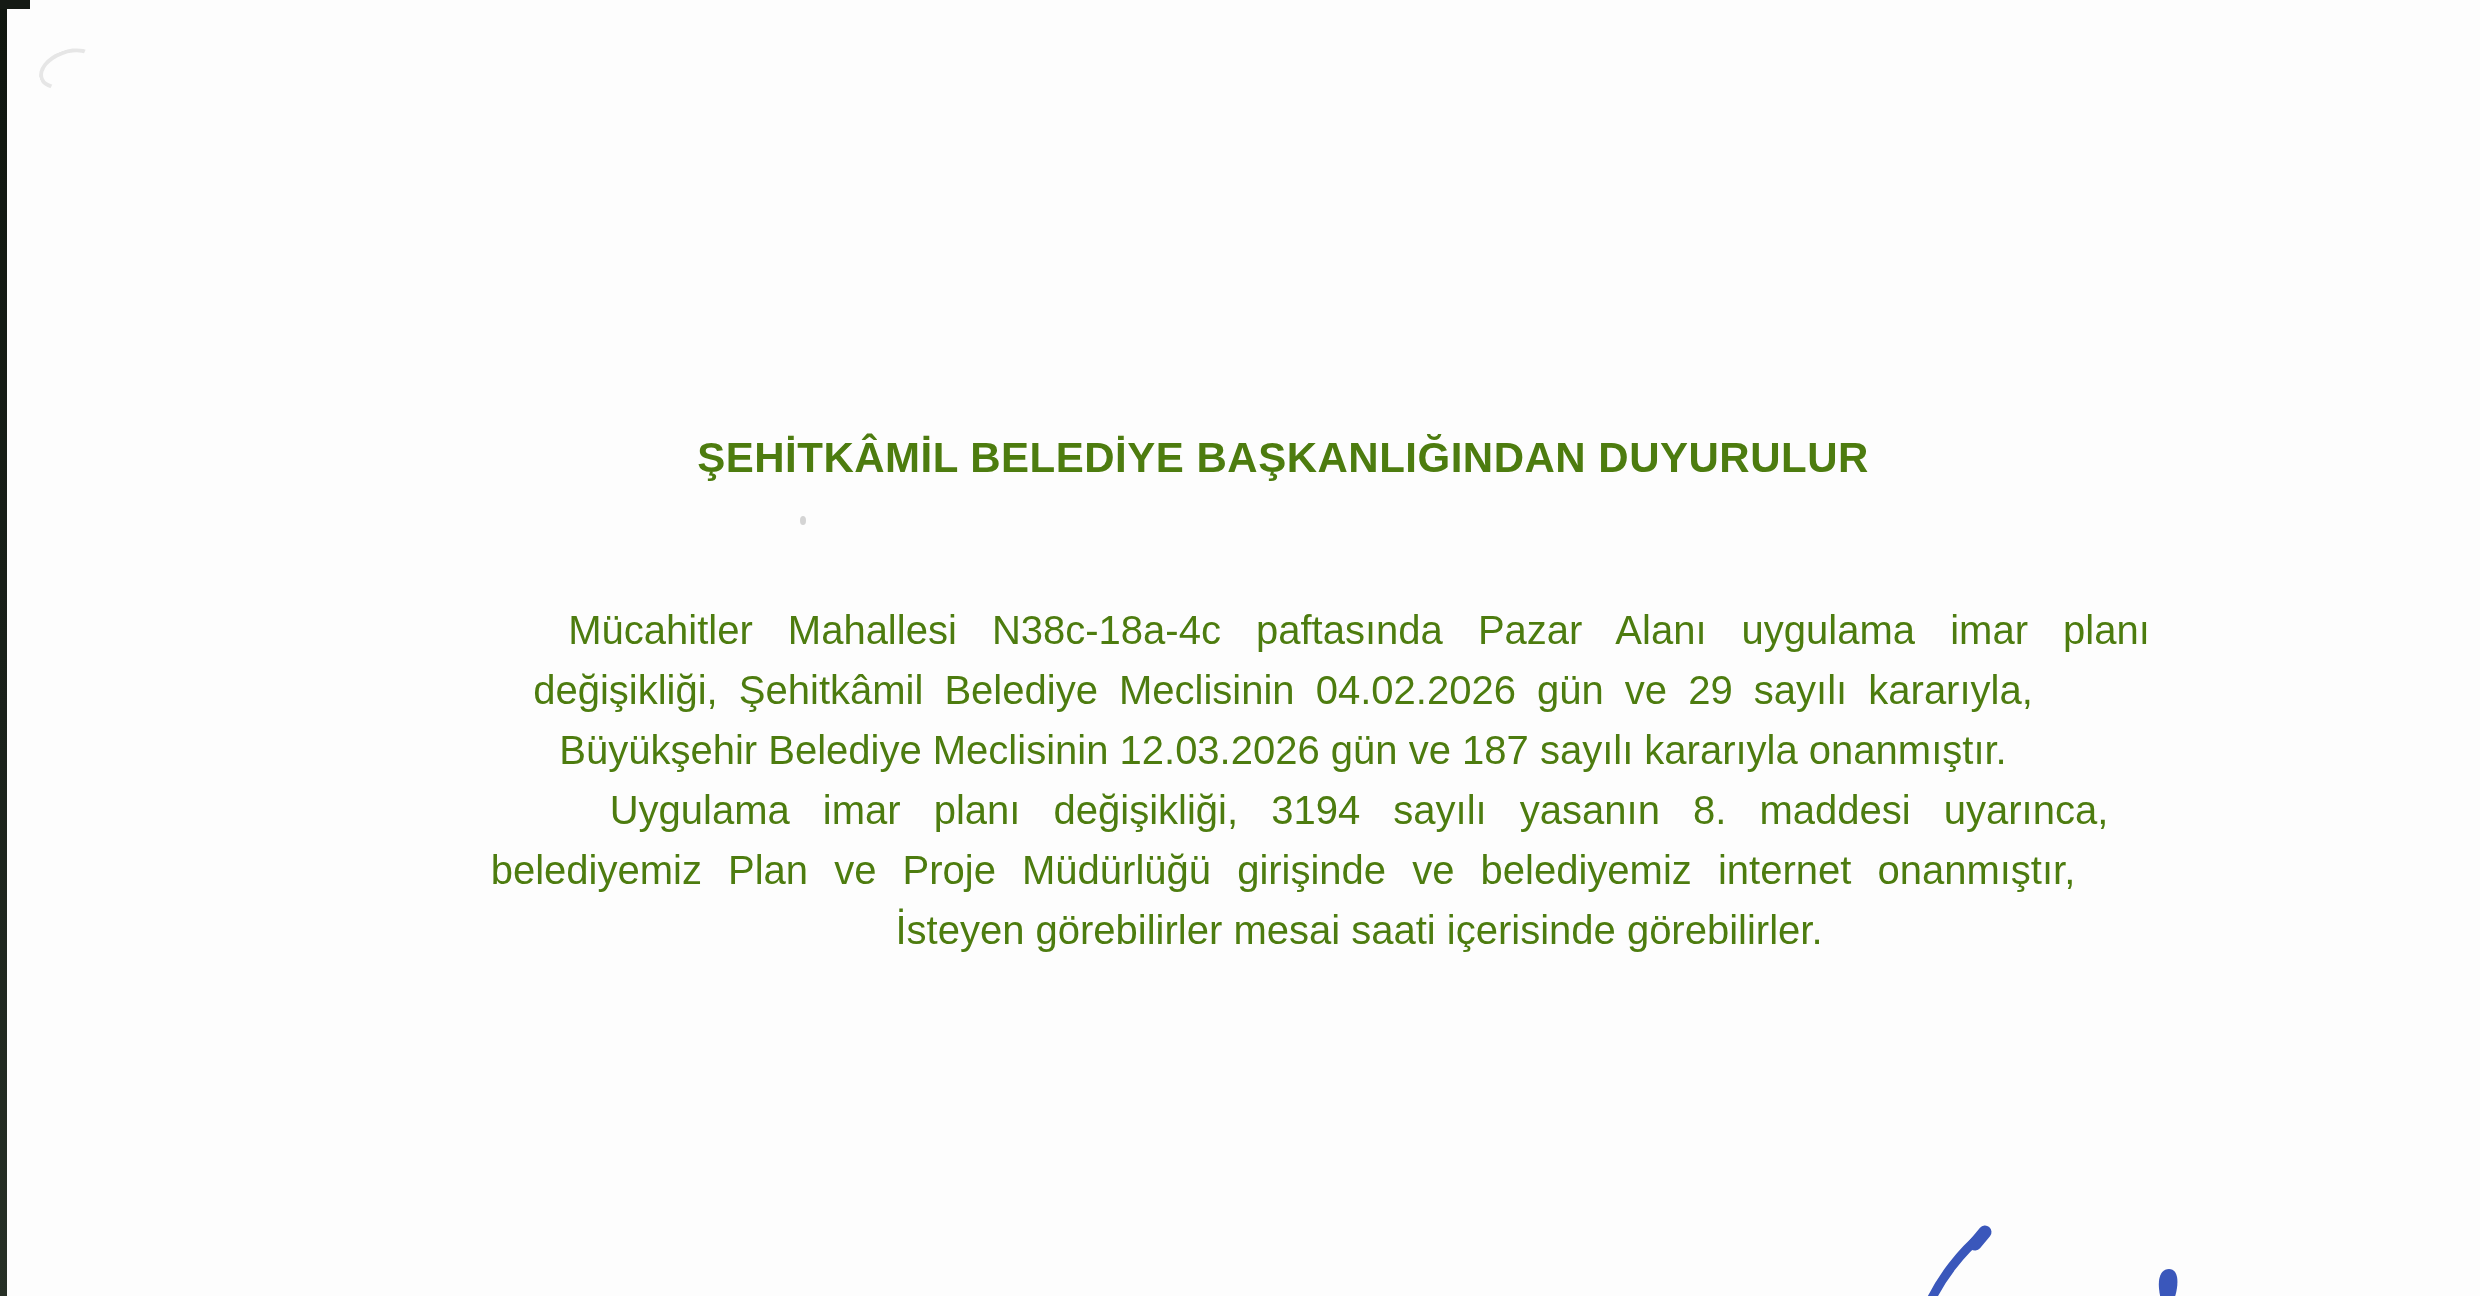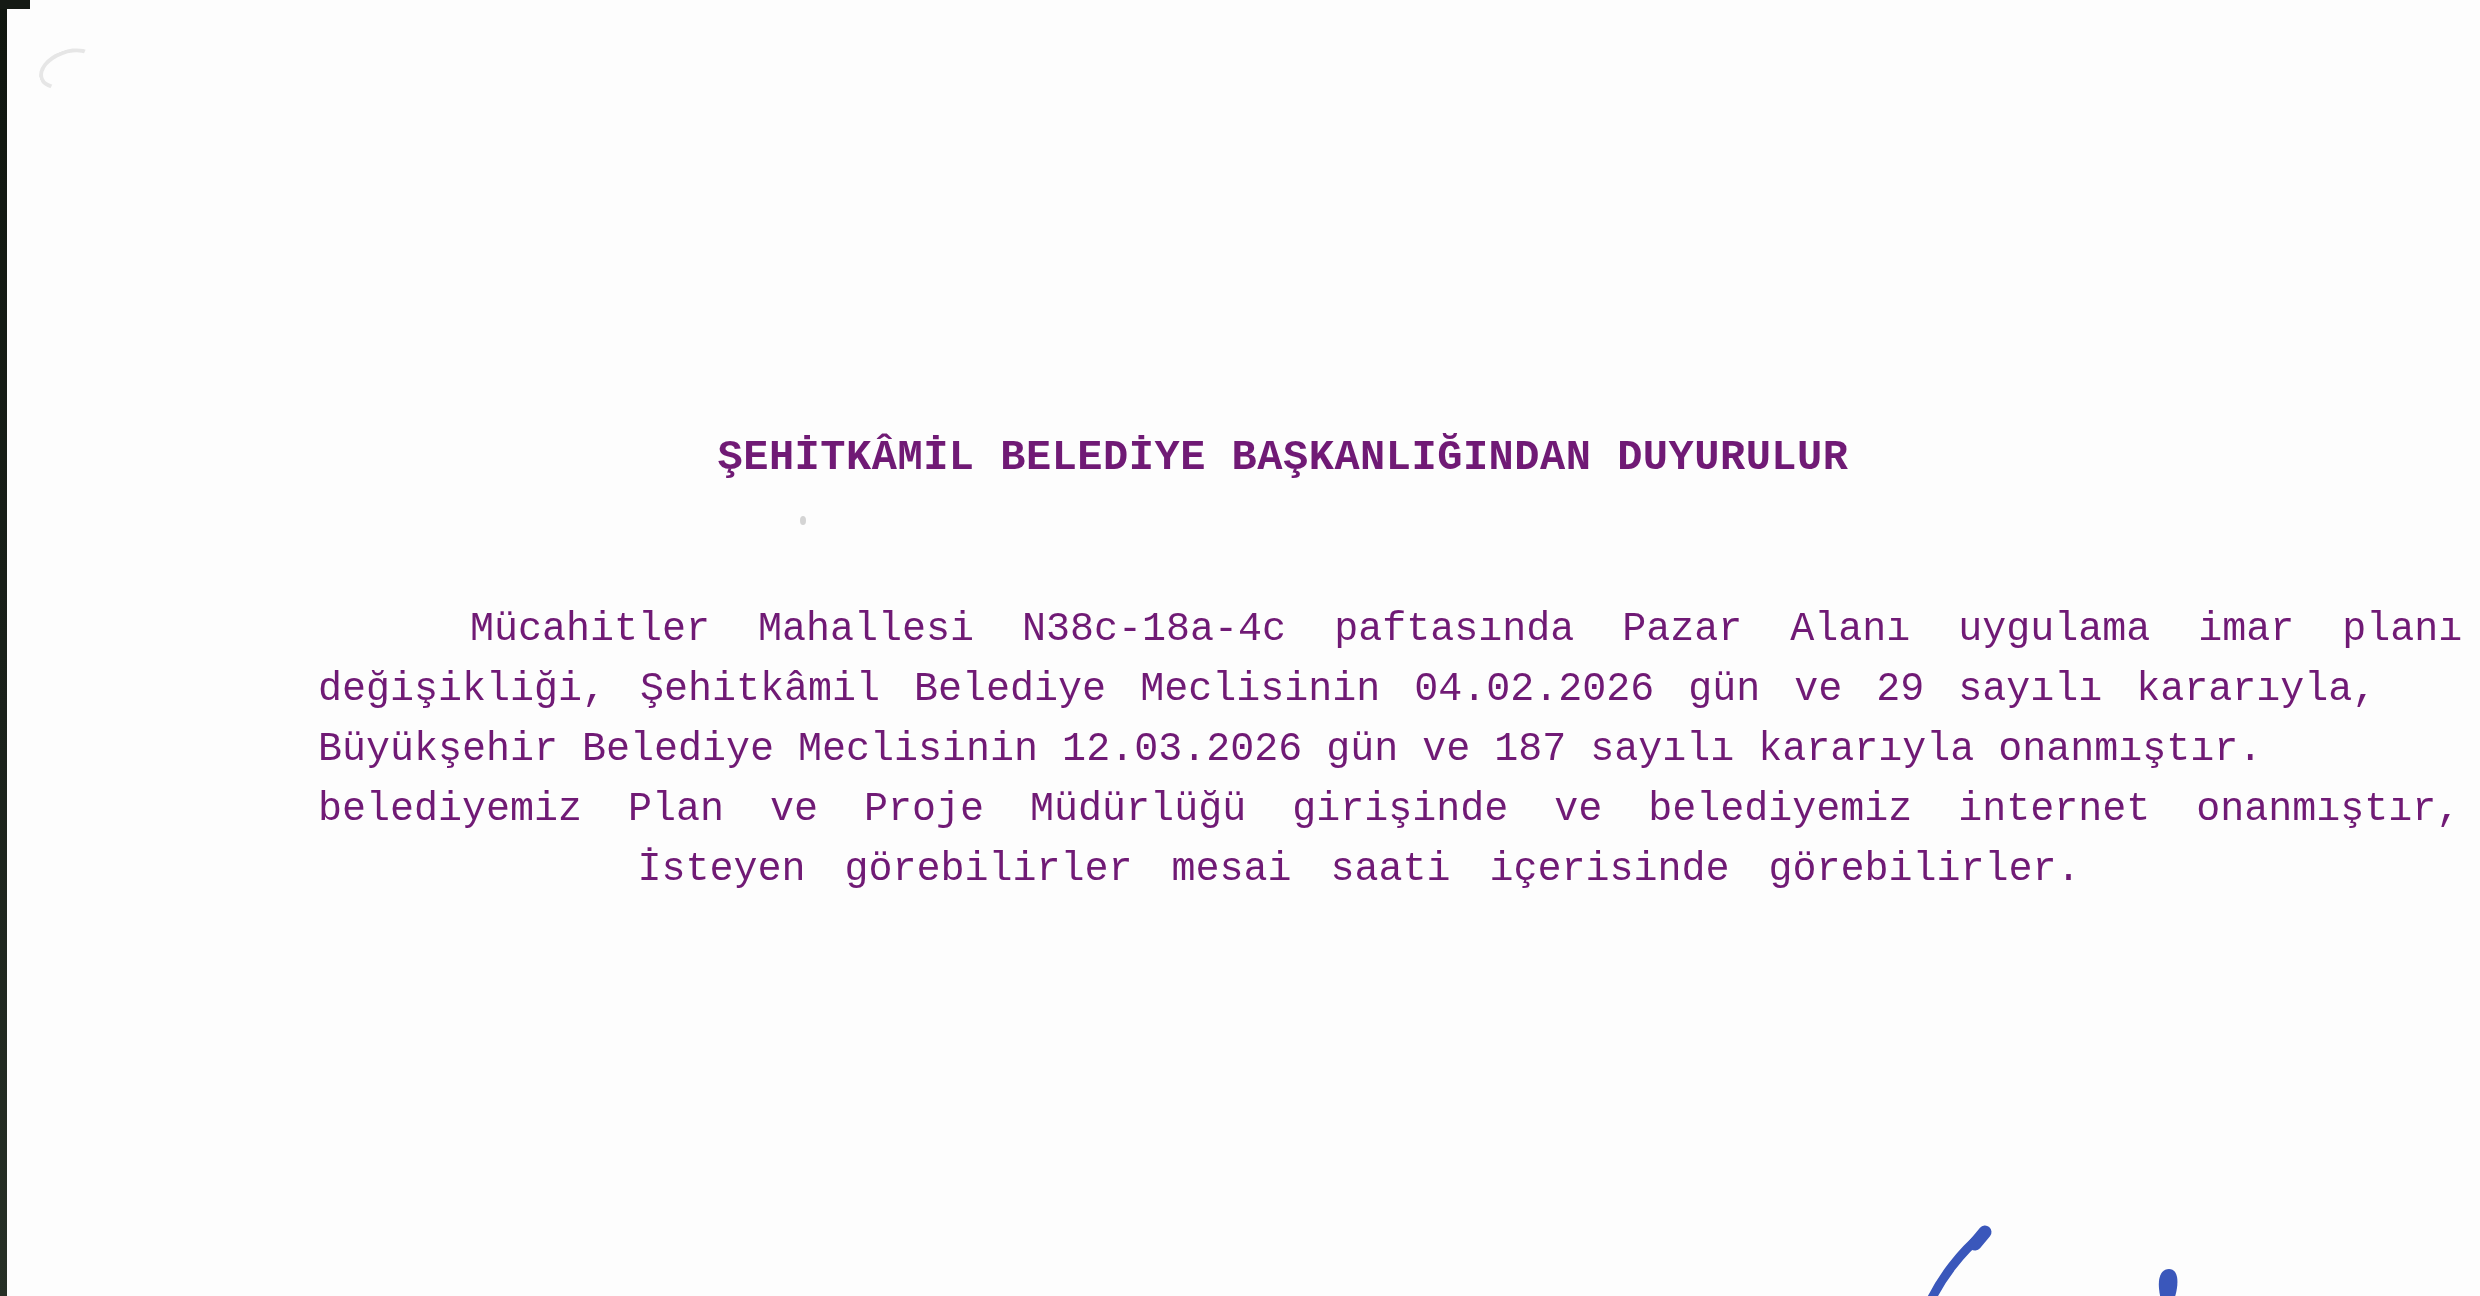--- a/index.html
+++ b/index.html
@@ -5,22 +5,22 @@
 <style>
   html, body { margin: 0; padding: 0; }
   body { background: #888; }
 
   .page {
     position: relative;
     width: 2480px;
     height: 1296px;
     background: #fdfdfd;
     overflow: hidden;
-    font-family: Liberation Mono, monospace;
-    color: #701a75;
+    font-family: Liberation Sans, sans-serif;
+    color: #4d7c0f;
   }
 
   
   .scan-edge {
     position: absolute;
     left: 0; top: 0;
     width: 7px; height: 100%;
     background: linear-gradient(180deg, #10160f 0%, #1a211a 55%, #273026 100%);
   }
   .scan-notch {
@@ -93,20 +93,21 @@
   <div class="scan-notch"></div>
   <div class="scan-smudge"></div>
   <div class="scan-speck"></div>
 
   <h1 class="title">ŞEHİTKÂMİL BELEDİYE BAŞKANLIĞINDAN DUYURULUR</h1>
 
   <div class="body-block">
     <div class="line line--indent">Mücahitler Mahallesi N38c-18a-4c paftasında Pazar Alanı uygulama imar planı</div>
     <div class="line">değişikliği, Şehitkâmil Belediye Meclisinin 04.02.2026 gün ve 29 sayılı kararıyla,</div>
     <div class="line">Büyükşehir Belediye Meclisinin 12.03.2026 gün ve 187 sayılı kararıyla onanmıştır.</div>
+    <div class="line line--indent">Uygulama imar planı değişikliği, 3194 sayılı yasanın 8. maddesi uyarınca,</div>
     <div class="line">belediyemiz Plan ve Proje Müdürlüğü girişinde ve belediyemiz internet onanmıştır,</div>
     <div class="line line--indent">İsteyen görebilirler mesai saati içerisinde görebilirler.</div>
   </div>
 
   <svg class="signature" viewBox="0 0 320 156" xmlns="http://www.w3.org/2000/svg">
     <path d="M34,164 C46,138 66,112 88,94" fill="none" stroke="#3a57bb" stroke-width="9" stroke-linecap="round"></path>
     <path d="M80,104 L90,92" fill="none" stroke="#3a57bb" stroke-width="13" stroke-linecap="round"></path>
     <path d="M266,160 C261,140 265,129 274,129 C283,129 285,142 279,160 Z" fill="#3a57bb"></path>
   </svg>
 

